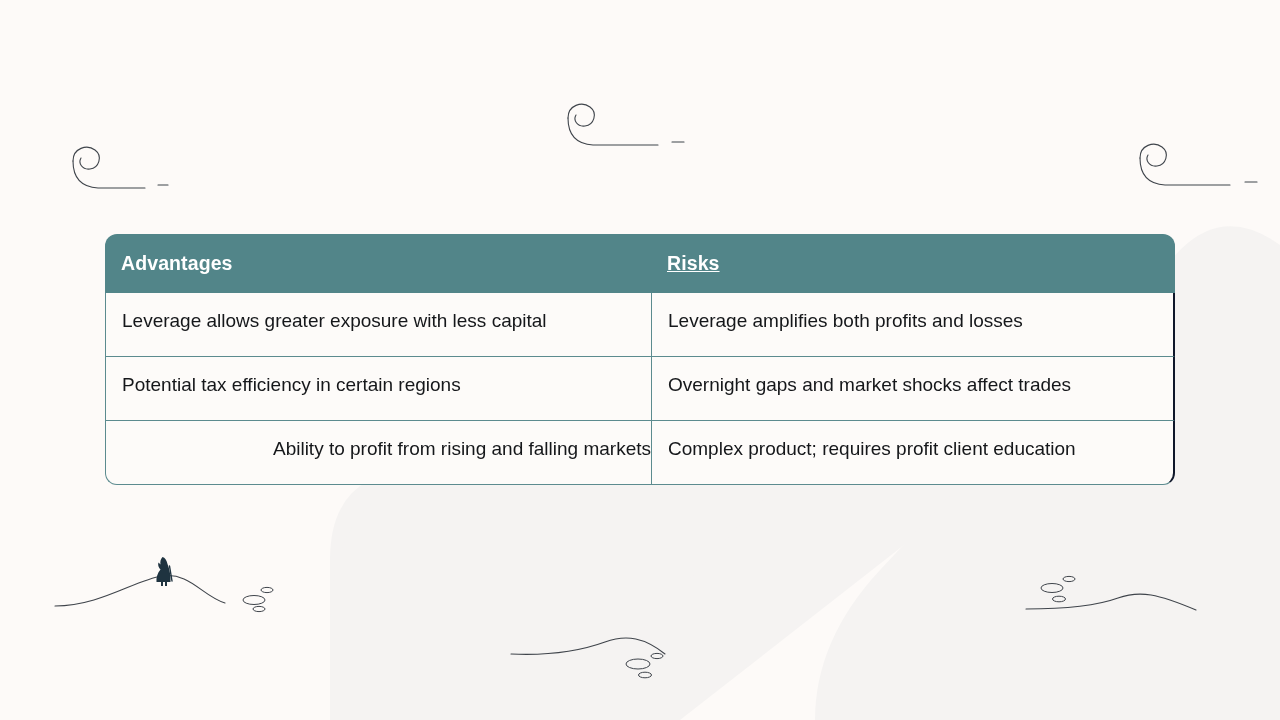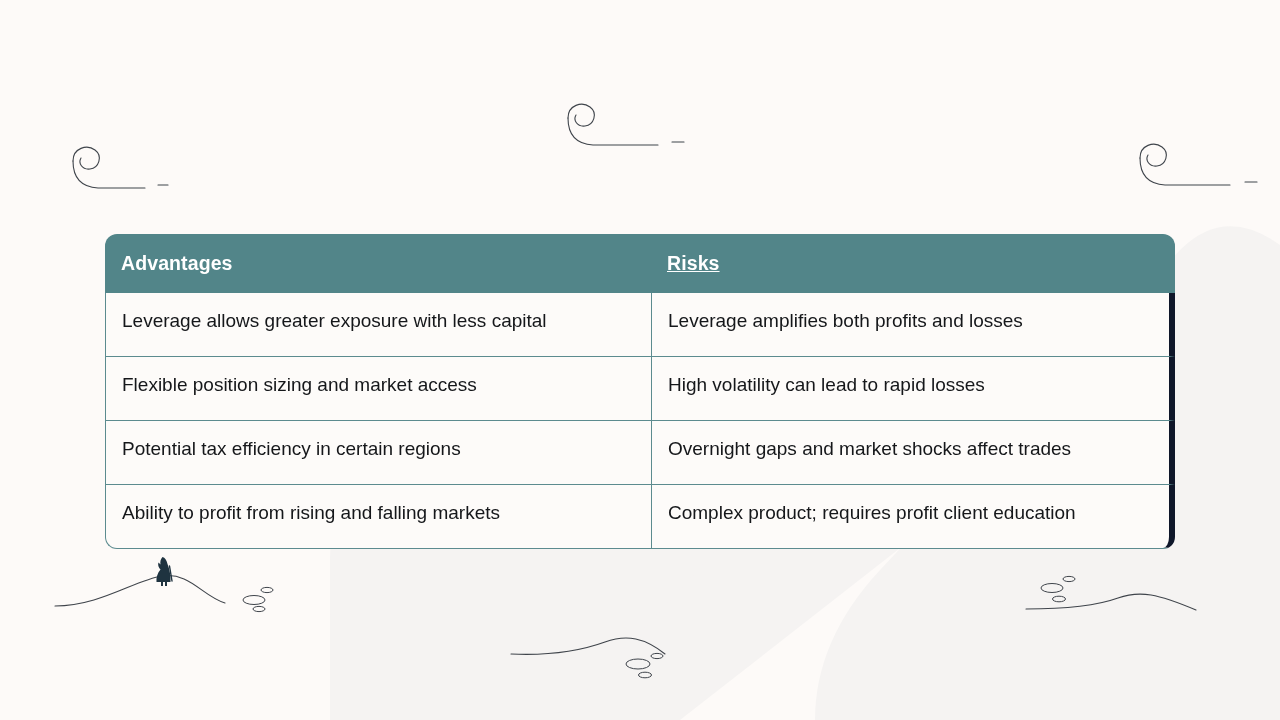--- a/index.html
+++ b/index.html
@@ -83,24 +83,25 @@
     font-weight: normal;
     text-align: left;
     padding: 0 0 8px 16px;
     height: 64px;
     box-sizing: border-box;
     border-bottom: 1px solid #5c8b8f;
     border-left: 1px solid #5c8b8f;
     white-space: nowrap;
   }
   table.compare tbody td:last-child {
-    border-right: 6px solid #0f172a;
+    border-right: 2px solid #0f172a;
   }
   table.compare tbody tr:last-child td:first-child {
     border-bottom-left-radius: 12px;
+    text-align: right;
   }
   table.compare tbody tr:last-child td:last-child {
     border-bottom-right-radius: 12px;
   }
 </style>
 </head>
 <body>
 
 <div id="slide">
 
@@ -177,24 +178,20 @@
           <th class="col-a">Advantages</th>
           <th class="col-b">Risks</th>
         </tr>
       </thead>
       <tbody>
         <tr>
           <td>Leverage allows greater exposure with less capital</td>
           <td>Leverage amplifies both profits and losses</td>
         </tr>
         <tr>
-          <td>Flexible position sizing and market access</td>
-          <td>High volatility can lead to rapid losses</td>
-        </tr>
-        <tr>
           <td>Potential tax efficiency in certain regions</td>
           <td>Overnight gaps and market shocks affect trades</td>
         </tr>
         <tr>
           <td>Ability to profit from rising and falling markets</td>
           <td>Complex product; requires profit client education</td>
         </tr>
       </tbody>
     </table>
   </div>

